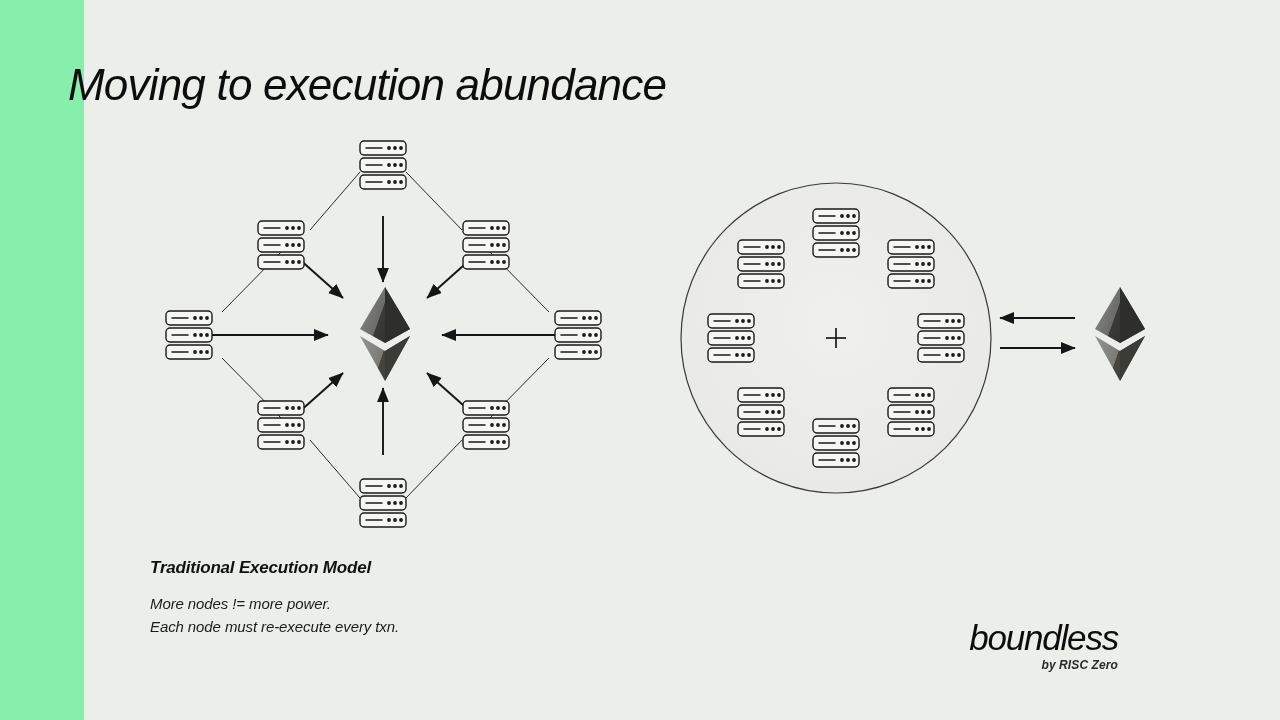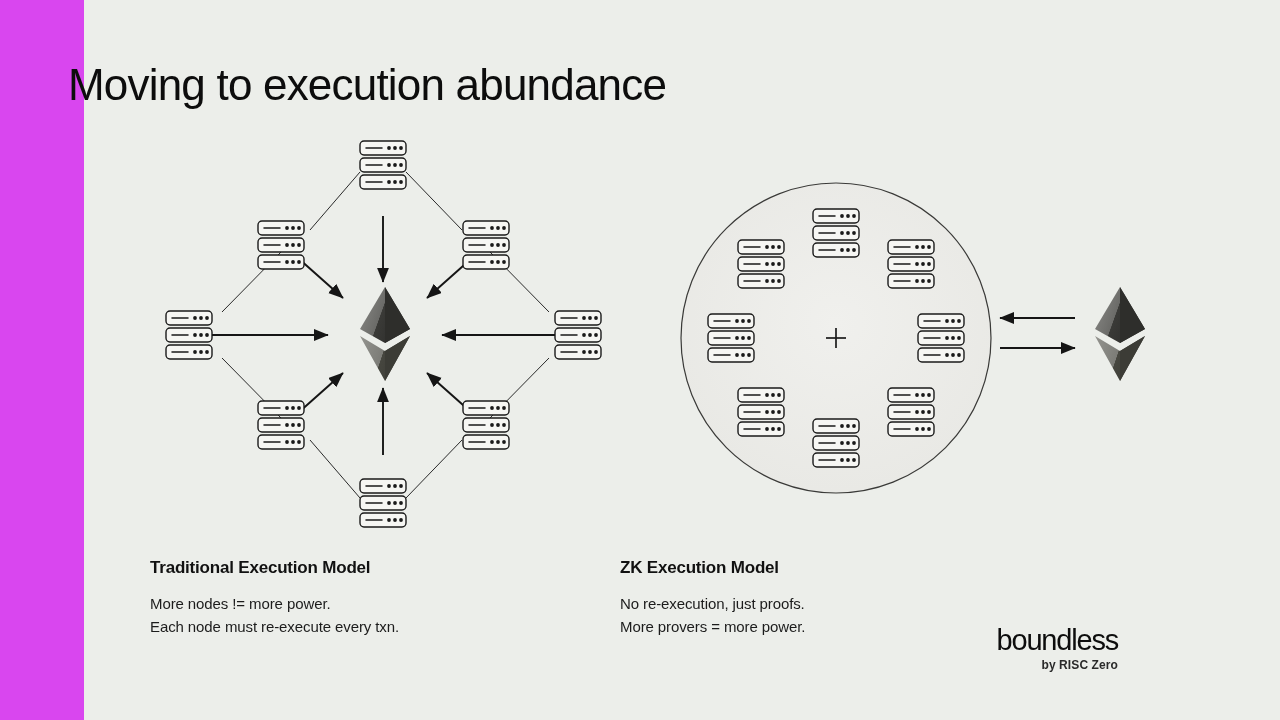--- a/index.html
+++ b/index.html
@@ -5,21 +5,22 @@
   * { margin:0; padding:0; box-sizing:border-box; }
   html, body {
     width:1280px; height:720px;
     overflow:hidden;
     background:#ececea;
     font-family:"Liberation Sans", sans-serif;
   }
   #slide {
     position:relative;
     width:1156px; height:720px;
-    background:#d946ef;
+    background:#86efac;
+    font-style:italic;
   }
   
   #content-plate {
     position:absolute;
     left:84px; top:0;
     width:1196px; height:720px;
     background:#eceeea;
   }
   #slide-title {
     position:absolute;
@@ -55,21 +56,21 @@
     line-height:1.55;
     letter-spacing:-0.1px;
   }
 
   #logo-block {
     position:absolute;
     right:38px; bottom:48px;
     text-align:right;
   }
   #logo-wordmark {
-    font-size:29px;
+    font-size:35px;
     font-weight:400;
     letter-spacing:-1.2px;
     color:#0d0d0d;
     line-height:1;
   }
   #logo-tagline {
     font-size:12px;
     font-weight:700;
     letter-spacing:0.1px;
     color:#2a2a2a;
@@ -285,24 +286,19 @@
       </g>
     </svg>
   </div>
 
   <div class="caption-block" id="caption-traditional">
     <div class="caption-title">Traditional Execution Model</div>
     <div class="caption-line">More nodes != more power.</div>
     <div class="caption-line">Each node must re-execute every txn.</div>
   </div>
 
-  <div class="caption-block" id="caption-zk">
-    <div class="caption-title">ZK Execution Model</div>
-    <div class="caption-line">No re-execution, just proofs.</div>
-    <div class="caption-line">More provers = more power.</div>
-  </div>
 
   <div id="logo-block">
     <div id="logo-wordmark">boundless</div>
     <div id="logo-tagline">by RISC Zero</div>
   </div>
 
 </div>
 
 </body></html>

